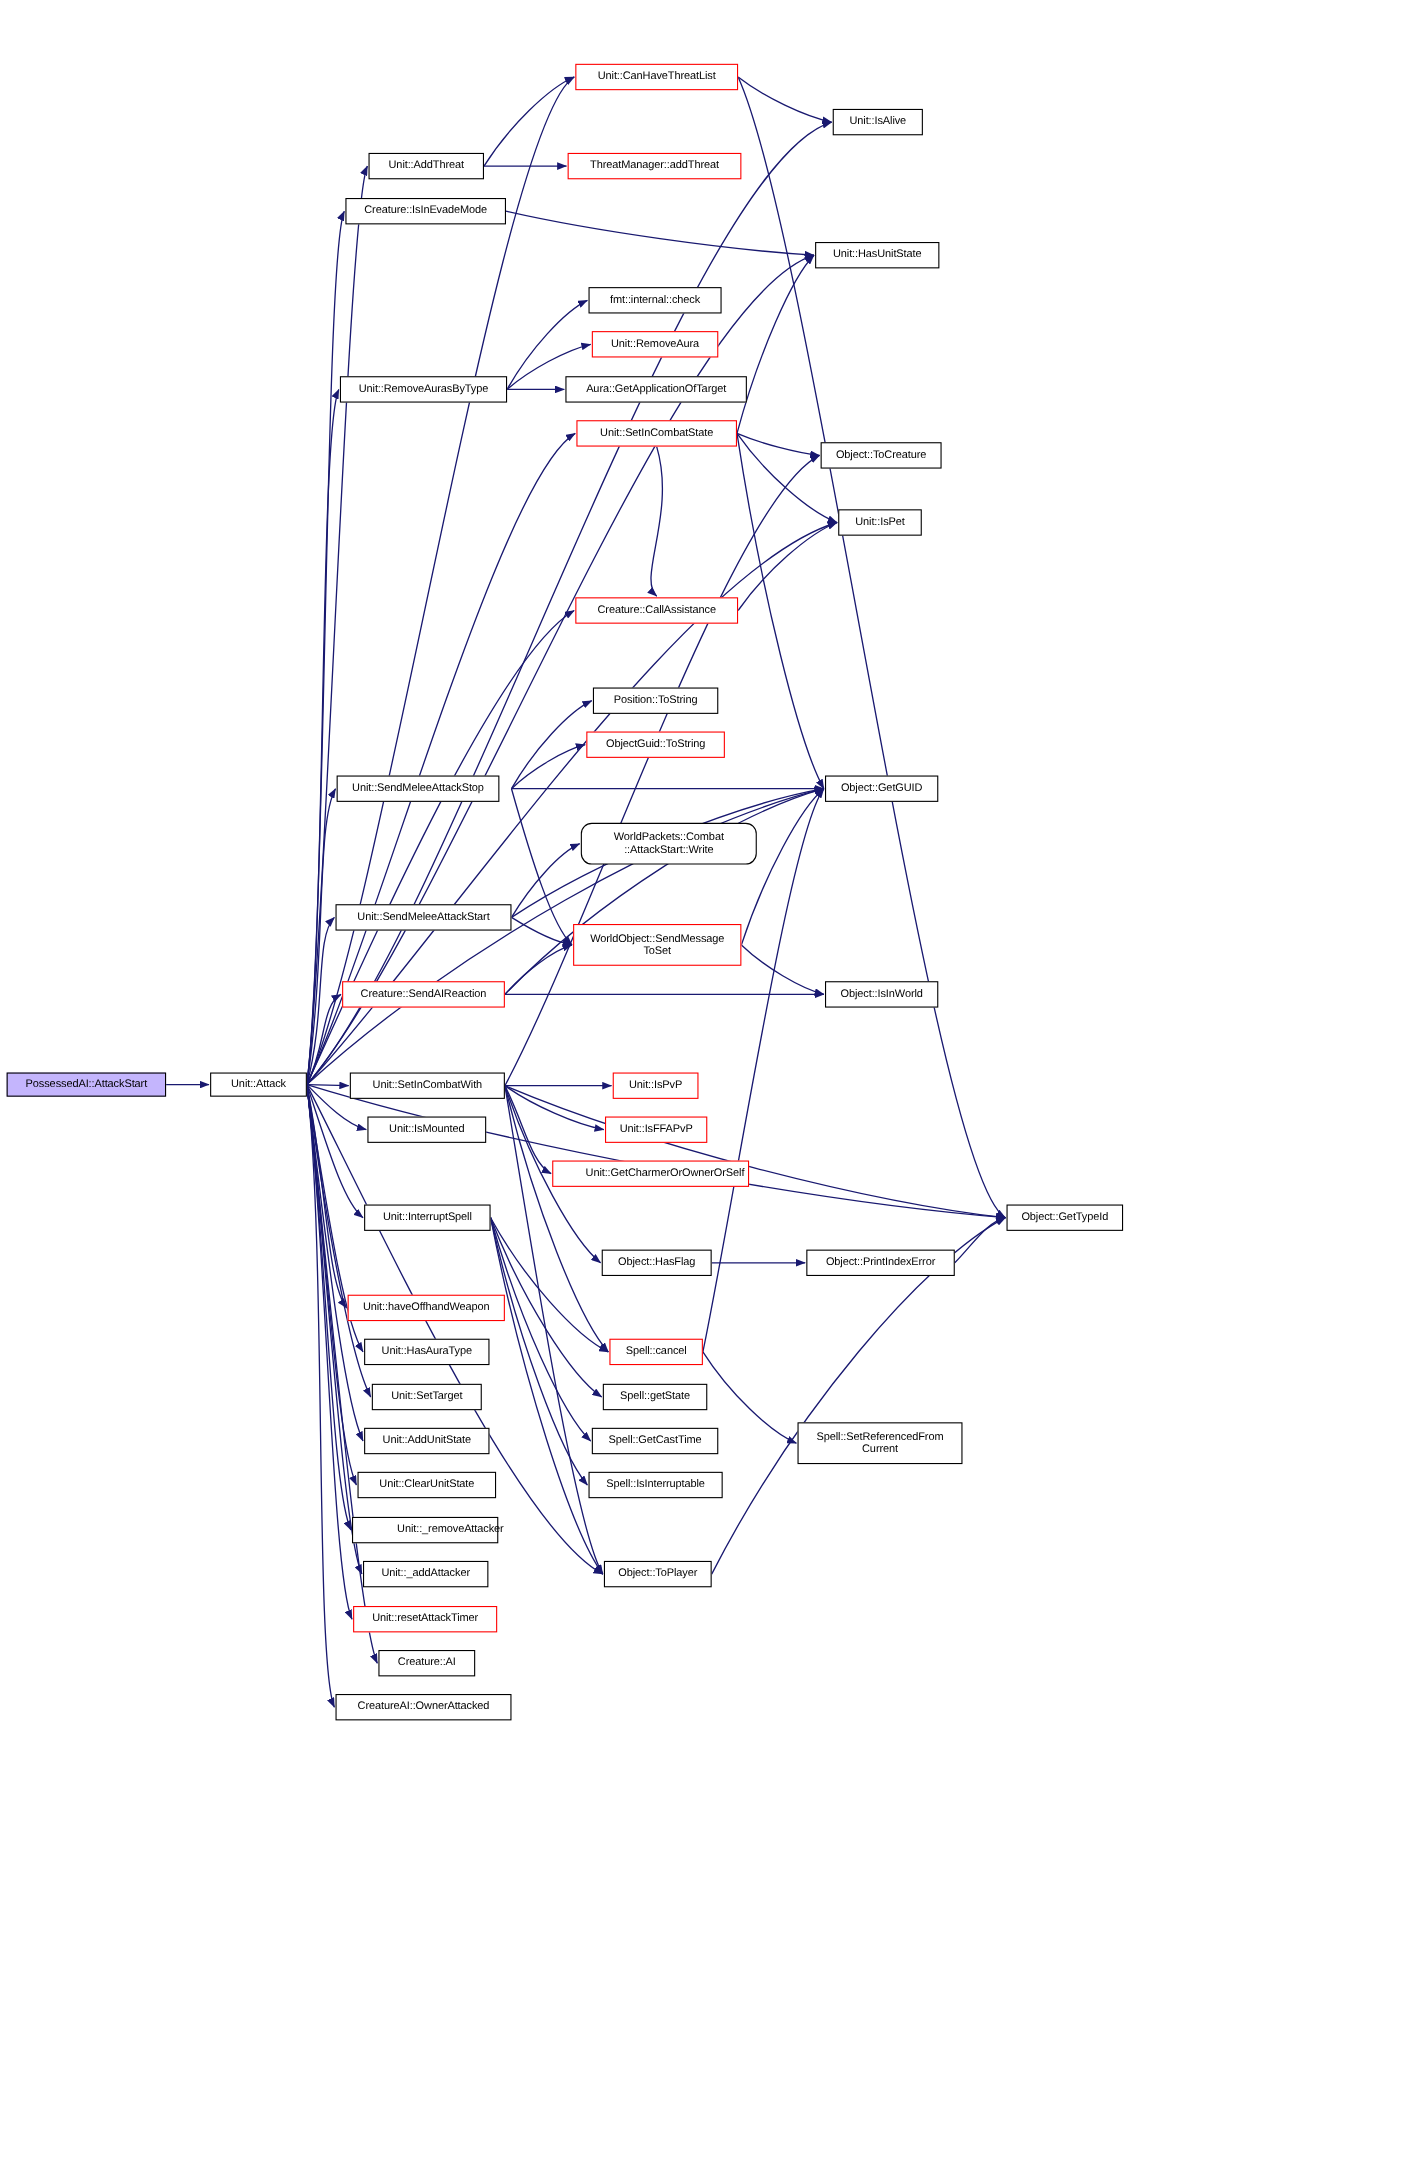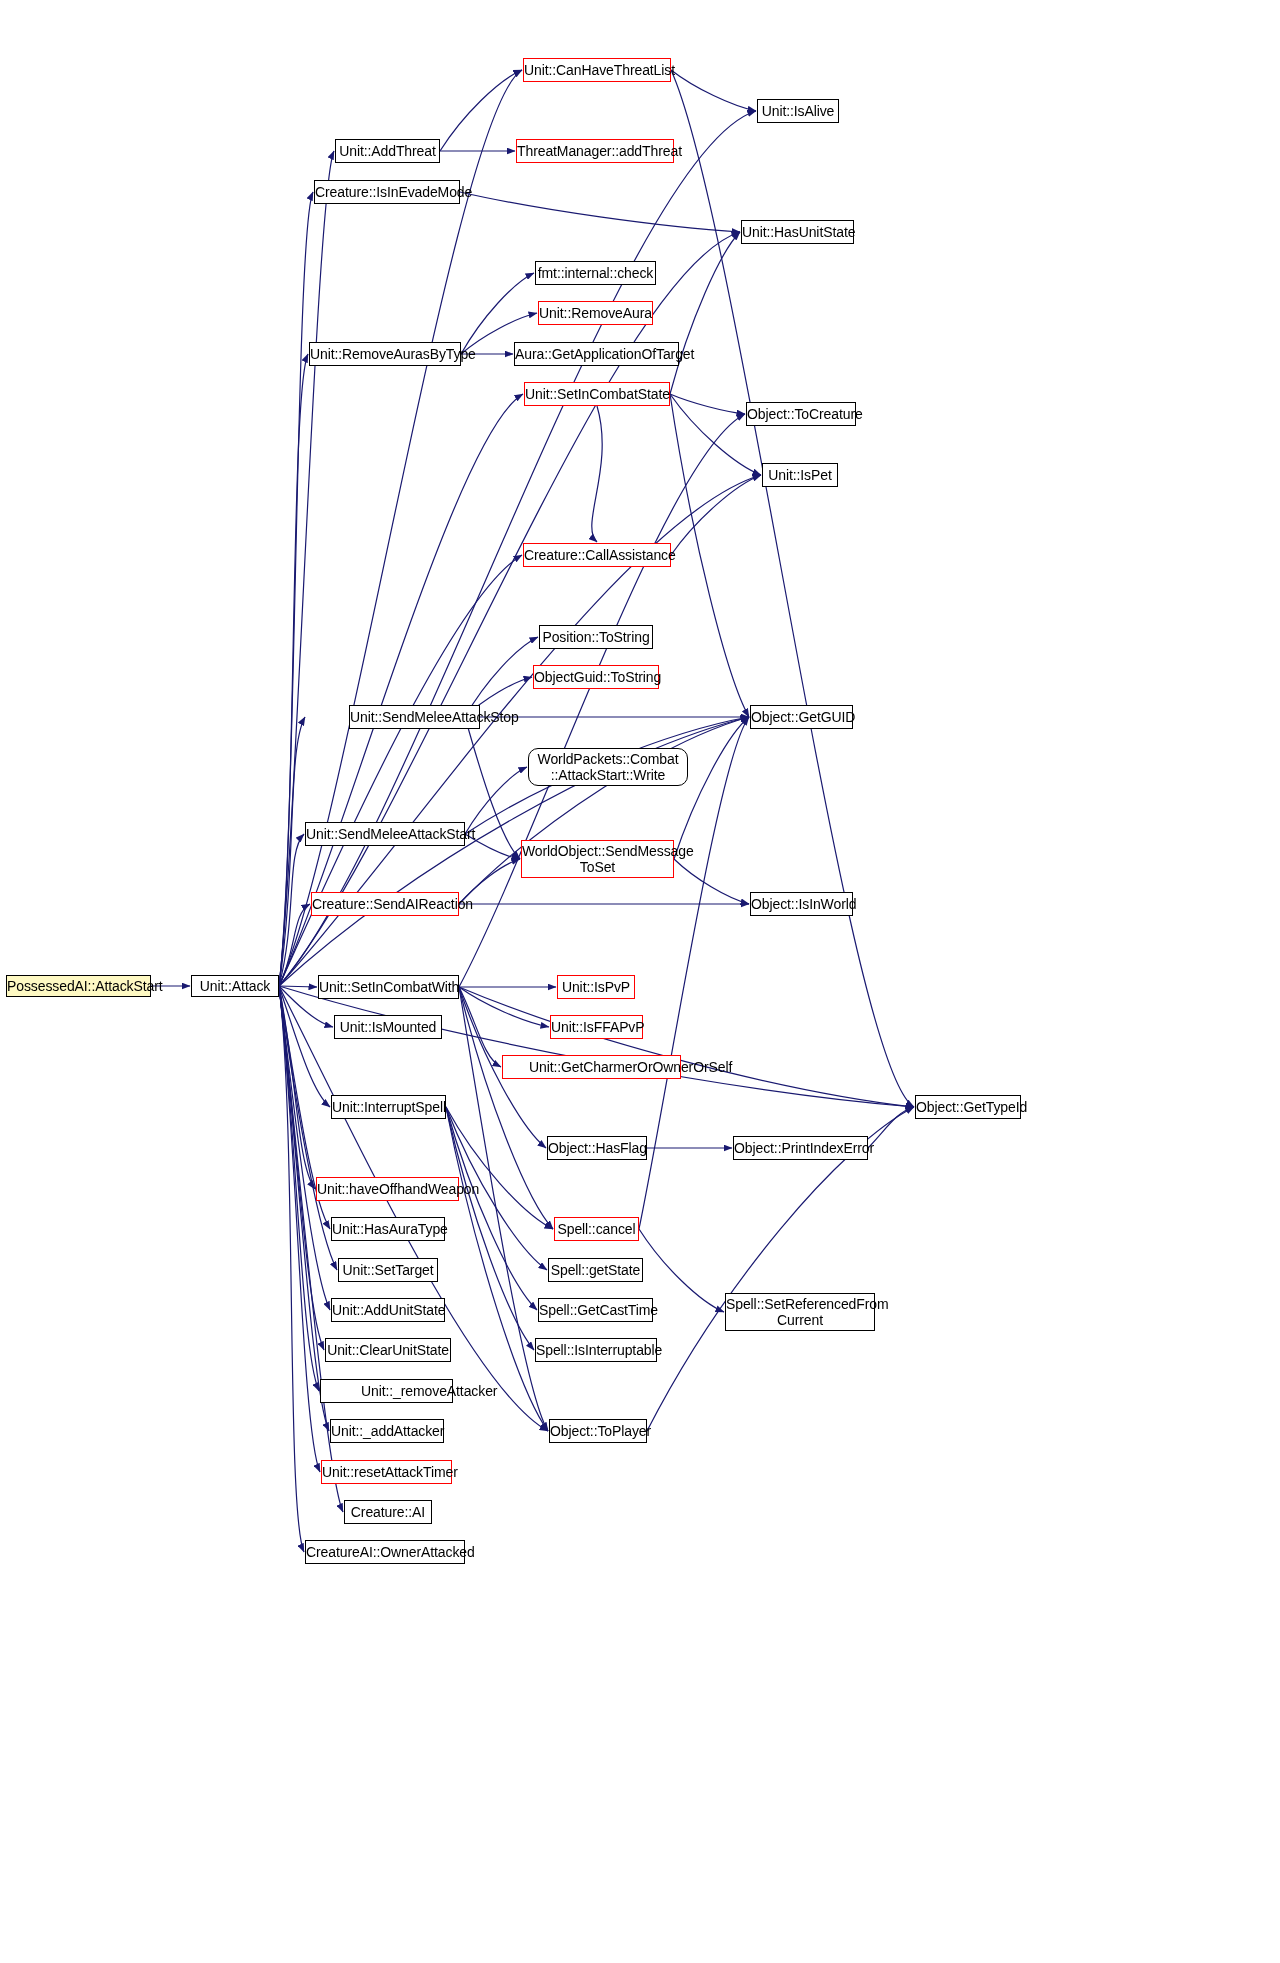--- a/index.html
+++ b/index.html
@@ -24,35 +24,35 @@
     width: 1280px;
     height: 1963px;
     pointer-events: none;
   }
   .node {
     position: absolute;
     box-sizing: border-box;
     background: #ffffff;
     border: 1px solid #000000;
     color: #000000;
-    font-size: 14px;
+    font-size: 10px;
     line-height: 1.15;
     display: flex;
     align-items: center;
     justify-content: center;
     text-align: center;
     white-space: pre;
     letter-spacing: -0.1px;
     z-index: 5;
   }
   .node.red {
     border-color: #ff0000;
   }
   .node.root {
-    background: #fef9c3;
+    background: #c4b5fd;
     border-color: #000000;
   }
   .node .lbl {
     display: block;
     width: 100%;
   }
 </style>
 </head>
 <body>
 
@@ -151,21 +151,21 @@
       <div class="node" style="left: 535px; top: 261px; width: 121px; height: 24px;"><span class="lbl">fmt::internal::check</span></div>
       <div class="node red" style="left: 538px; top: 301px; width: 115px; height: 24px;"><span class="lbl">Unit::RemoveAura</span></div>
       <div class="node" style="left: 309px; top: 342px; width: 152px; height: 24px;"><span class="lbl">Unit::RemoveAurasByType</span></div>
       <div class="node" style="left: 514px; top: 342px; width: 165px; height: 24px;"><span class="lbl">Aura::GetApplicationOfTarget</span></div>
       <div class="node red" style="left: 524px; top: 382px; width: 146px; height: 24px;"><span class="lbl">Unit::SetInCombatState</span></div>
       <div class="node" style="left: 746px; top: 402px; width: 110px; height: 24px;"><span class="lbl">Object::ToCreature</span></div>
       <div class="node" style="left: 762px; top: 463px; width: 76px; height: 24px;"><span class="lbl">Unit::IsPet</span></div>
       <div class="node red" style="left: 523px; top: 543px; width: 148px; height: 24px;"><span class="lbl">Creature::CallAssistance</span></div>
       <div class="node" style="left: 539px; top: 625px; width: 114px; height: 24px;"><span class="lbl">Position::ToString</span></div>
       <div class="node red" style="left: 533px; top: 665px; width: 126px; height: 24px;"><span class="lbl">ObjectGuid::ToString</span></div>
-      <div class="node" style="left: 306px; top: 705px; width: 131px; height: 24px; margin-left: 43px;"><span class="lbl">Unit::SendMeleeAttackStop</span></div>
+      <div class="node" style="left: 306px; top: 705px; width: 148px; height: 24px;"><span class="lbl">Unit::SendMeleeAttackStop</span></div>
       <div class="node" style="left: 750px; top: 705px; width: 103px; height: 24px;"><span class="lbl">Object::GetGUID</span></div>
       <div class="node" style="left: 528px; top: 748px; width: 160px; height: 38px; border-radius: 10px;"><span class="lbl">WorldPackets::Combat
 ::AttackStart::Write</span></div>
       <div class="node" style="left: 305px; top: 822px; width: 160px; height: 24px;"><span class="lbl">Unit::SendMeleeAttackStart</span></div>
       <div class="node red" style="left: 521px; top: 840px; width: 153px; height: 38px;"><span class="lbl">WorldObject::SendMessage
 ToSet</span></div>
       <div class="node" style="left: 750px; top: 892px; width: 103px; height: 24px;"><span class="lbl">Object::IsInWorld</span></div>
       <div class="node red" style="left: 311px; top: 892px; width: 148px; height: 24px;"><span class="lbl">Creature::SendAIReaction</span></div>
       <div class="node" style="left: 318px; top: 975px; width: 141px; height: 24px;"><span class="lbl">Unit::SetInCombatWith</span></div>
       <div class="node red" style="left: 557px; top: 975px; width: 78px; height: 24px;"><span class="lbl">Unit::IsPvP</span></div>

